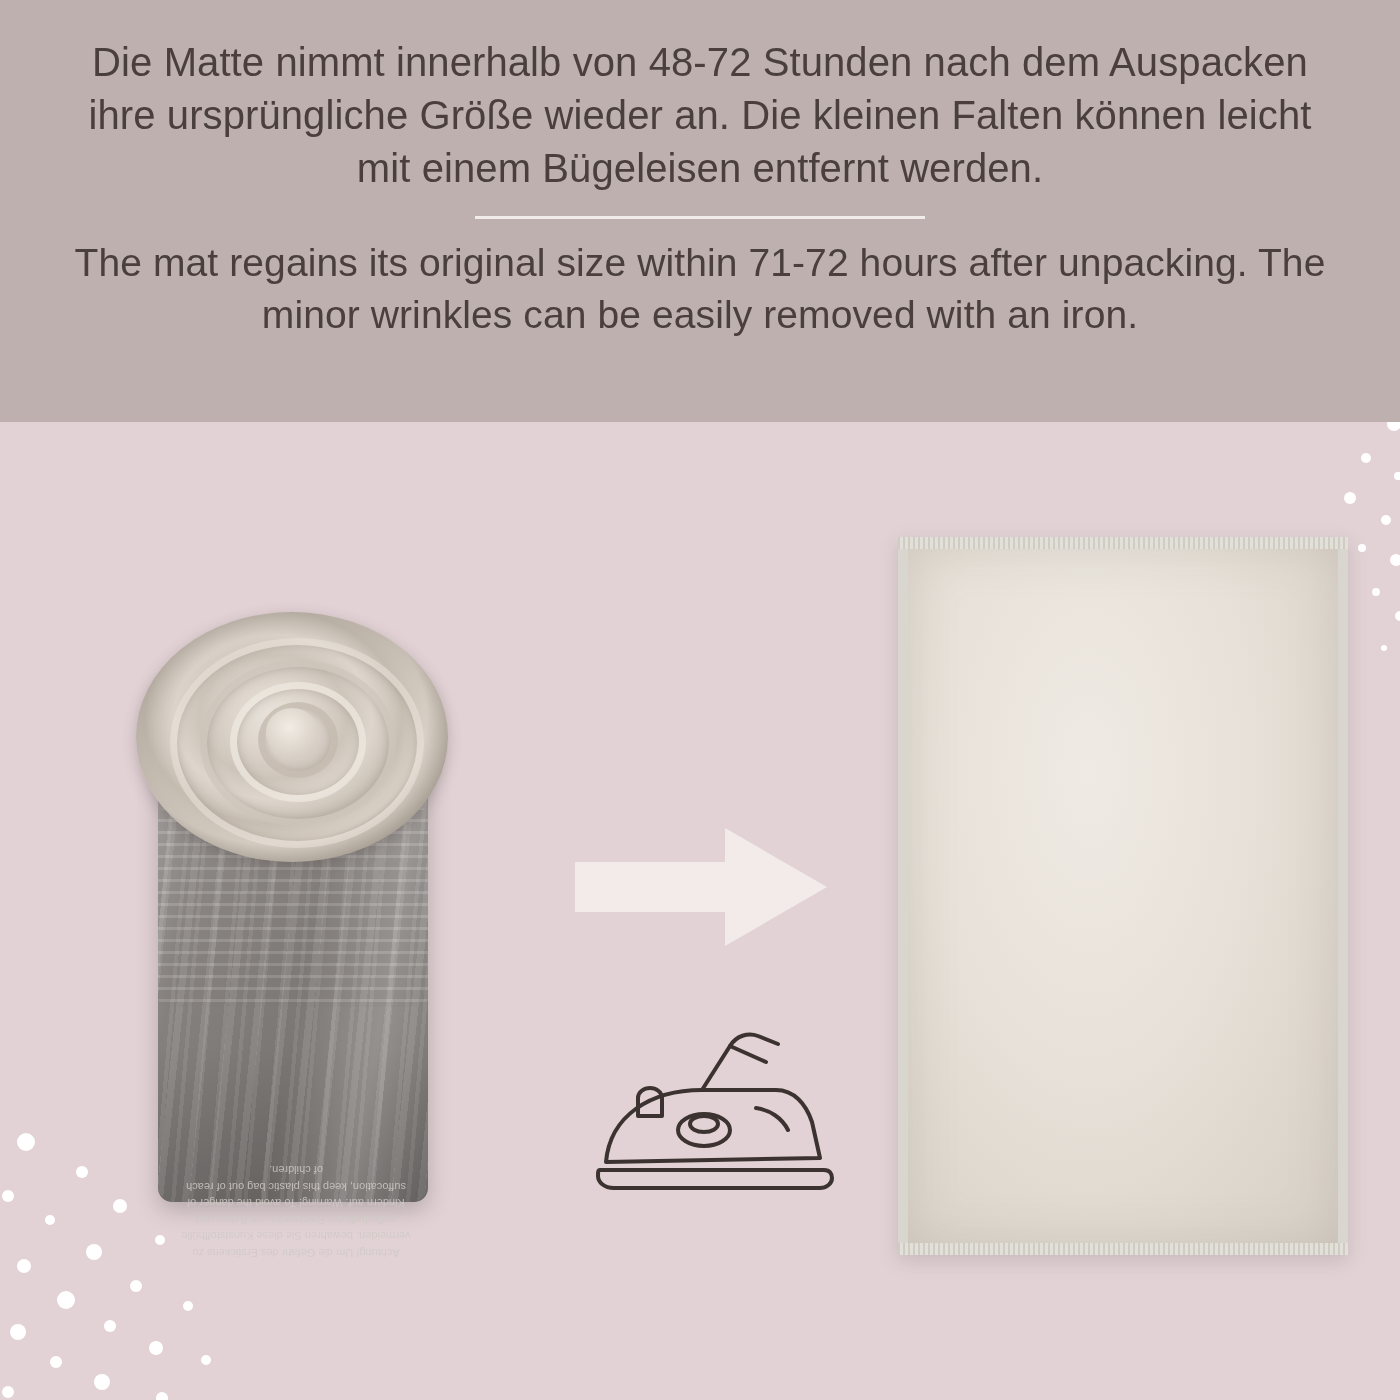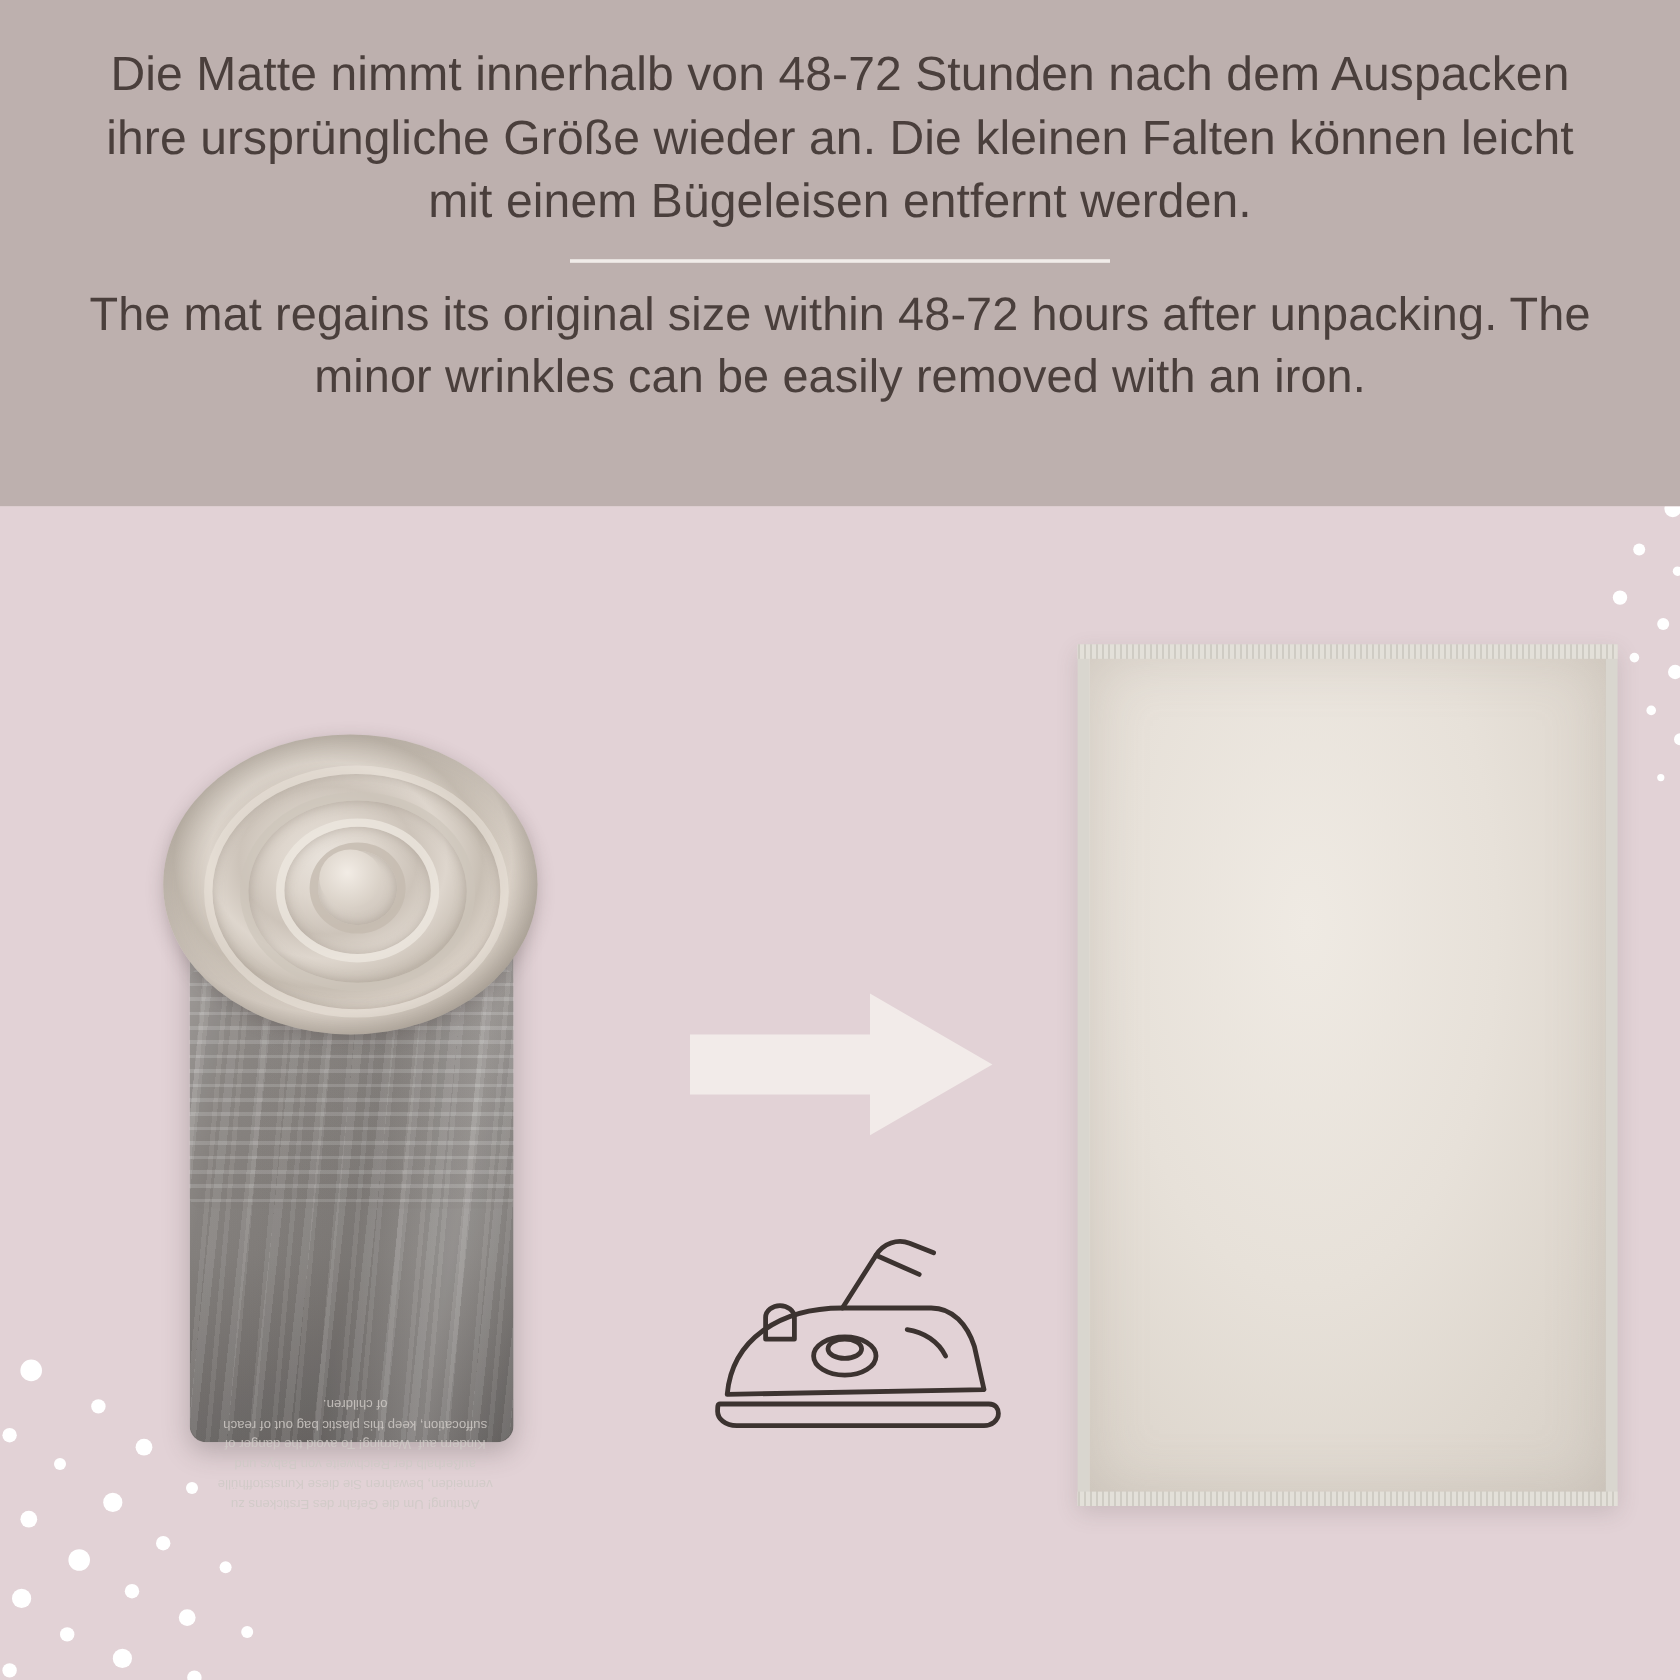--- a/index.html
+++ b/index.html
@@ -212,21 +212,21 @@
   .mat:after { bottom: 0; }
 </style>
 </head>
 <body>
 
 <div class="canvas">
 
   <div class="banner">
     <p class="banner-text de">Die Matte nimmt innerhalb von 48-72 Stunden nach dem Auspacken ihre ursprüngliche Größe wieder an. Die kleinen Falten können leicht mit einem Bügeleisen entfernt werden.</p>
     <hr class="divider">
-    <p class="banner-text en">The mat regains its original size within 48-72 hours after unpacking. The minor wrinkles can be easily removed with an iron.</p>
+    <p class="banner-text en">The mat regains its original size within 71-72 hours after unpacking. The minor wrinkles can be easily removed with an iron.</p>
   </div>
 
   <div class="stage">
 
     <svg class="dots dots-right" viewBox="0 0 120 300">
       <g fill="#ffffff">
         <circle cx="104" cy="22" r="7"></circle>
         <circle cx="76" cy="56" r="5"></circle>
         <circle cx="108" cy="74" r="4"></circle>
         <circle cx="60" cy="96" r="6"></circle>

